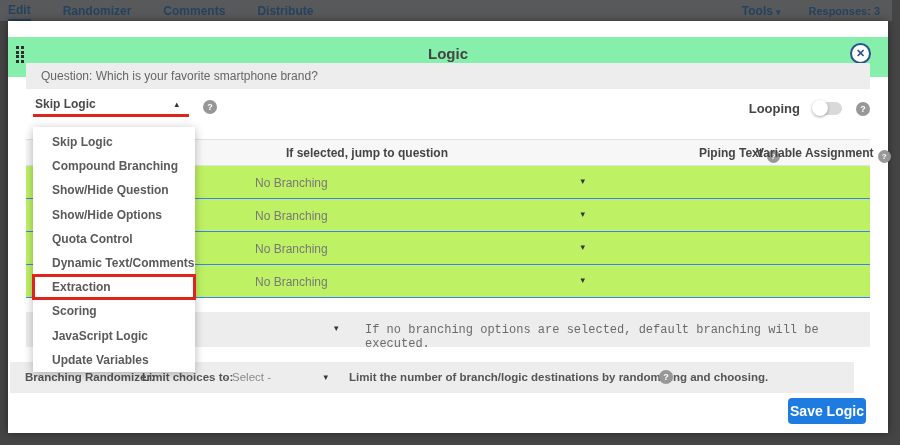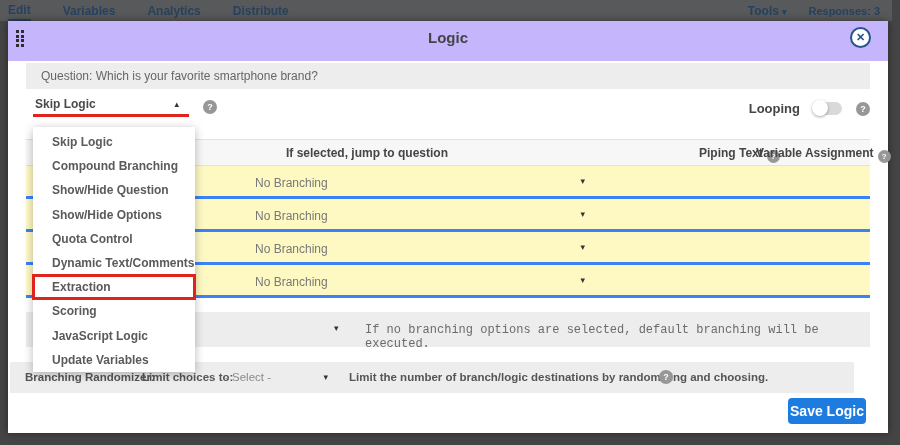--- a/index.html
+++ b/index.html
@@ -7,28 +7,28 @@
   body { font-family:"Liberation Sans", sans-serif; background:#454545; position:relative; }
 
   
   .topbar { position:absolute; left:0; top:0; width:892px; height:21px; background:#58595b; display:flex; align-items:center; }
   .topnav { display:flex; align-items:center; }
   .topnav-item { font-size:12px; font-weight:700; color:#26425f; margin-left:0; padding:2px 0; cursor:pointer; }
   .topnav-item.n0 { margin-left:8px; border-bottom:2px solid #26425f; }
   .topnav-item.n1 { margin-left:32px; }
   .topnav-item.n2 { margin-left:32px; }
   .topnav-item.n3 { margin-left:32px; }
-  .topbar-right { position:absolute; right:12px; top:0; height:21px; display:flex; align-items:center; gap:22px; }
+  .topbar-right { position:absolute; right:12px; top:0; height:21px; display:flex; align-items:center; gap:28px; }
   .tools { font-size:12px; font-weight:700; color:#26425f; cursor:pointer; }
   .tools .car { font-size:9px; margin-left:3px; }
   .responses { font-size:11px; font-weight:700; color:#26425f; }
 
   
   .modal { position:absolute; left:8px; top:21px; width:880px; height:412px; background:#ffffff; box-shadow:0 0 8px rgba(0,0,0,.45); }
-  .modal-header { position:absolute; left:0; top:0; width:100%; height:40px; background:#c4b5fd; }
+  .modal-header { position:absolute; left:0; top:16px; width:100%; height:40px; background:#86efac; }
   .drag-handle { position:absolute; left:8px; top:9px; width:11px; height:18px; display:grid; grid-template-columns:3px 3px; grid-auto-rows:3px; gap:1.5px; cursor:grab; }
   .drag-handle span { background:#2e2e2e; width:3px; height:3px; }
   .modal-title { position:absolute; left:0; top:8px; width:100%; text-align:center; font-size:15px; font-weight:700; color:#454545; }
   .close-btn { position:absolute; right:17px; top:6px; width:21px; height:21px; border:2px solid #26558c; border-radius:50%; color:#26558c; font-size:11px; font-weight:700; line-height:17px; text-align:center; cursor:pointer; background:#fff; }
 
   
   .question-bar { position:absolute; left:18px; top:42px; width:844px; height:26px; background:#ededed; display:flex; align-items:center; }
   .question-bar span { font-size:12px; color:#666; margin-left:15px; }
 
   
@@ -44,21 +44,21 @@
   .toggle .knob { position:absolute; left:-2px; top:-2px; width:16px; height:16px; background:#fff; border-radius:50%; box-shadow:0 1px 3px rgba(0,0,0,.35); }
 
   
   .tbl-head { position:absolute; left:18px; top:118px; width:844px; height:27px; background:#f7f7f7; border-top:1px solid #e2e2e2; border-bottom:1px solid #e2e2e2; }
   .th { position:absolute; top:6px; font-size:12px; font-weight:700; color:#454545; white-space:nowrap; }
   .th-jump { left:229px;padding-left:31px; }
   .th-pipe { left:673px; }
   .th-var  { left:730px; }
   .th .help { width:13px; height:13px; line-height:13px; font-size:8px; vertical-align:-2px; margin-left:4px; }
 
-  .tbl-row { position:absolute; left:18px; width:844px; height:33px; background:#fef9c3; border-bottom:3px solid #3b82f6; }
+  .tbl-row { position:absolute; left:18px; width:844px; height:33px; background:#bef264; border-bottom:1px solid #3b82f6; }
   .row-0 { top:145px; } .row-1 { top:178px; } .row-2 { top:211px; } .row-3 { top:244px; }
   .row-select { position:absolute; left:229px; top:0; width:330px; height:33px; cursor:pointer; }
   .row-select .val { position:absolute; left:0; top:10px; font-size:12px; color:#787878; }
   .row-select .car { position:absolute; right:0; top:10px; font-size:9px; color:#333; }
 
   
   .default-row { position:absolute; left:18px; top:291px; width:844px; height:35px; background:#ededed; }
   .default-row .car { position:absolute; left:308px; top:11px; font-size:9px; color:#333; cursor:pointer; }
   .default-row .note { position:absolute; left:339px; top:11px; font-size:12px; color:#6b6b6b;font-family:Liberation Mono, monospace; }
 
@@ -81,22 +81,22 @@
   .menu-item.highlighted { outline:3px solid #df241c; outline-offset:-2px; }
 </style>
 </head>
 <body>
 
 <div>
 
   <div class="topbar">
     <div class="topnav">
       <div class="topnav-item n0">Edit</div>
-      <div class="topnav-item n1">Variables</div>
-      <div class="topnav-item n2">Analytics</div>
+      <div class="topnav-item n1">Randomizer</div>
+      <div class="topnav-item n2">Comments</div>
       <div class="topnav-item n3">Distribute</div>
     </div>
     <div class="topbar-right">
       <div class="tools"><span>Tools</span><span class="car">▾</span></div>
       <div class="responses">Responses: 3</div>
     </div>
   </div>
 
   <div class="modal">
 

